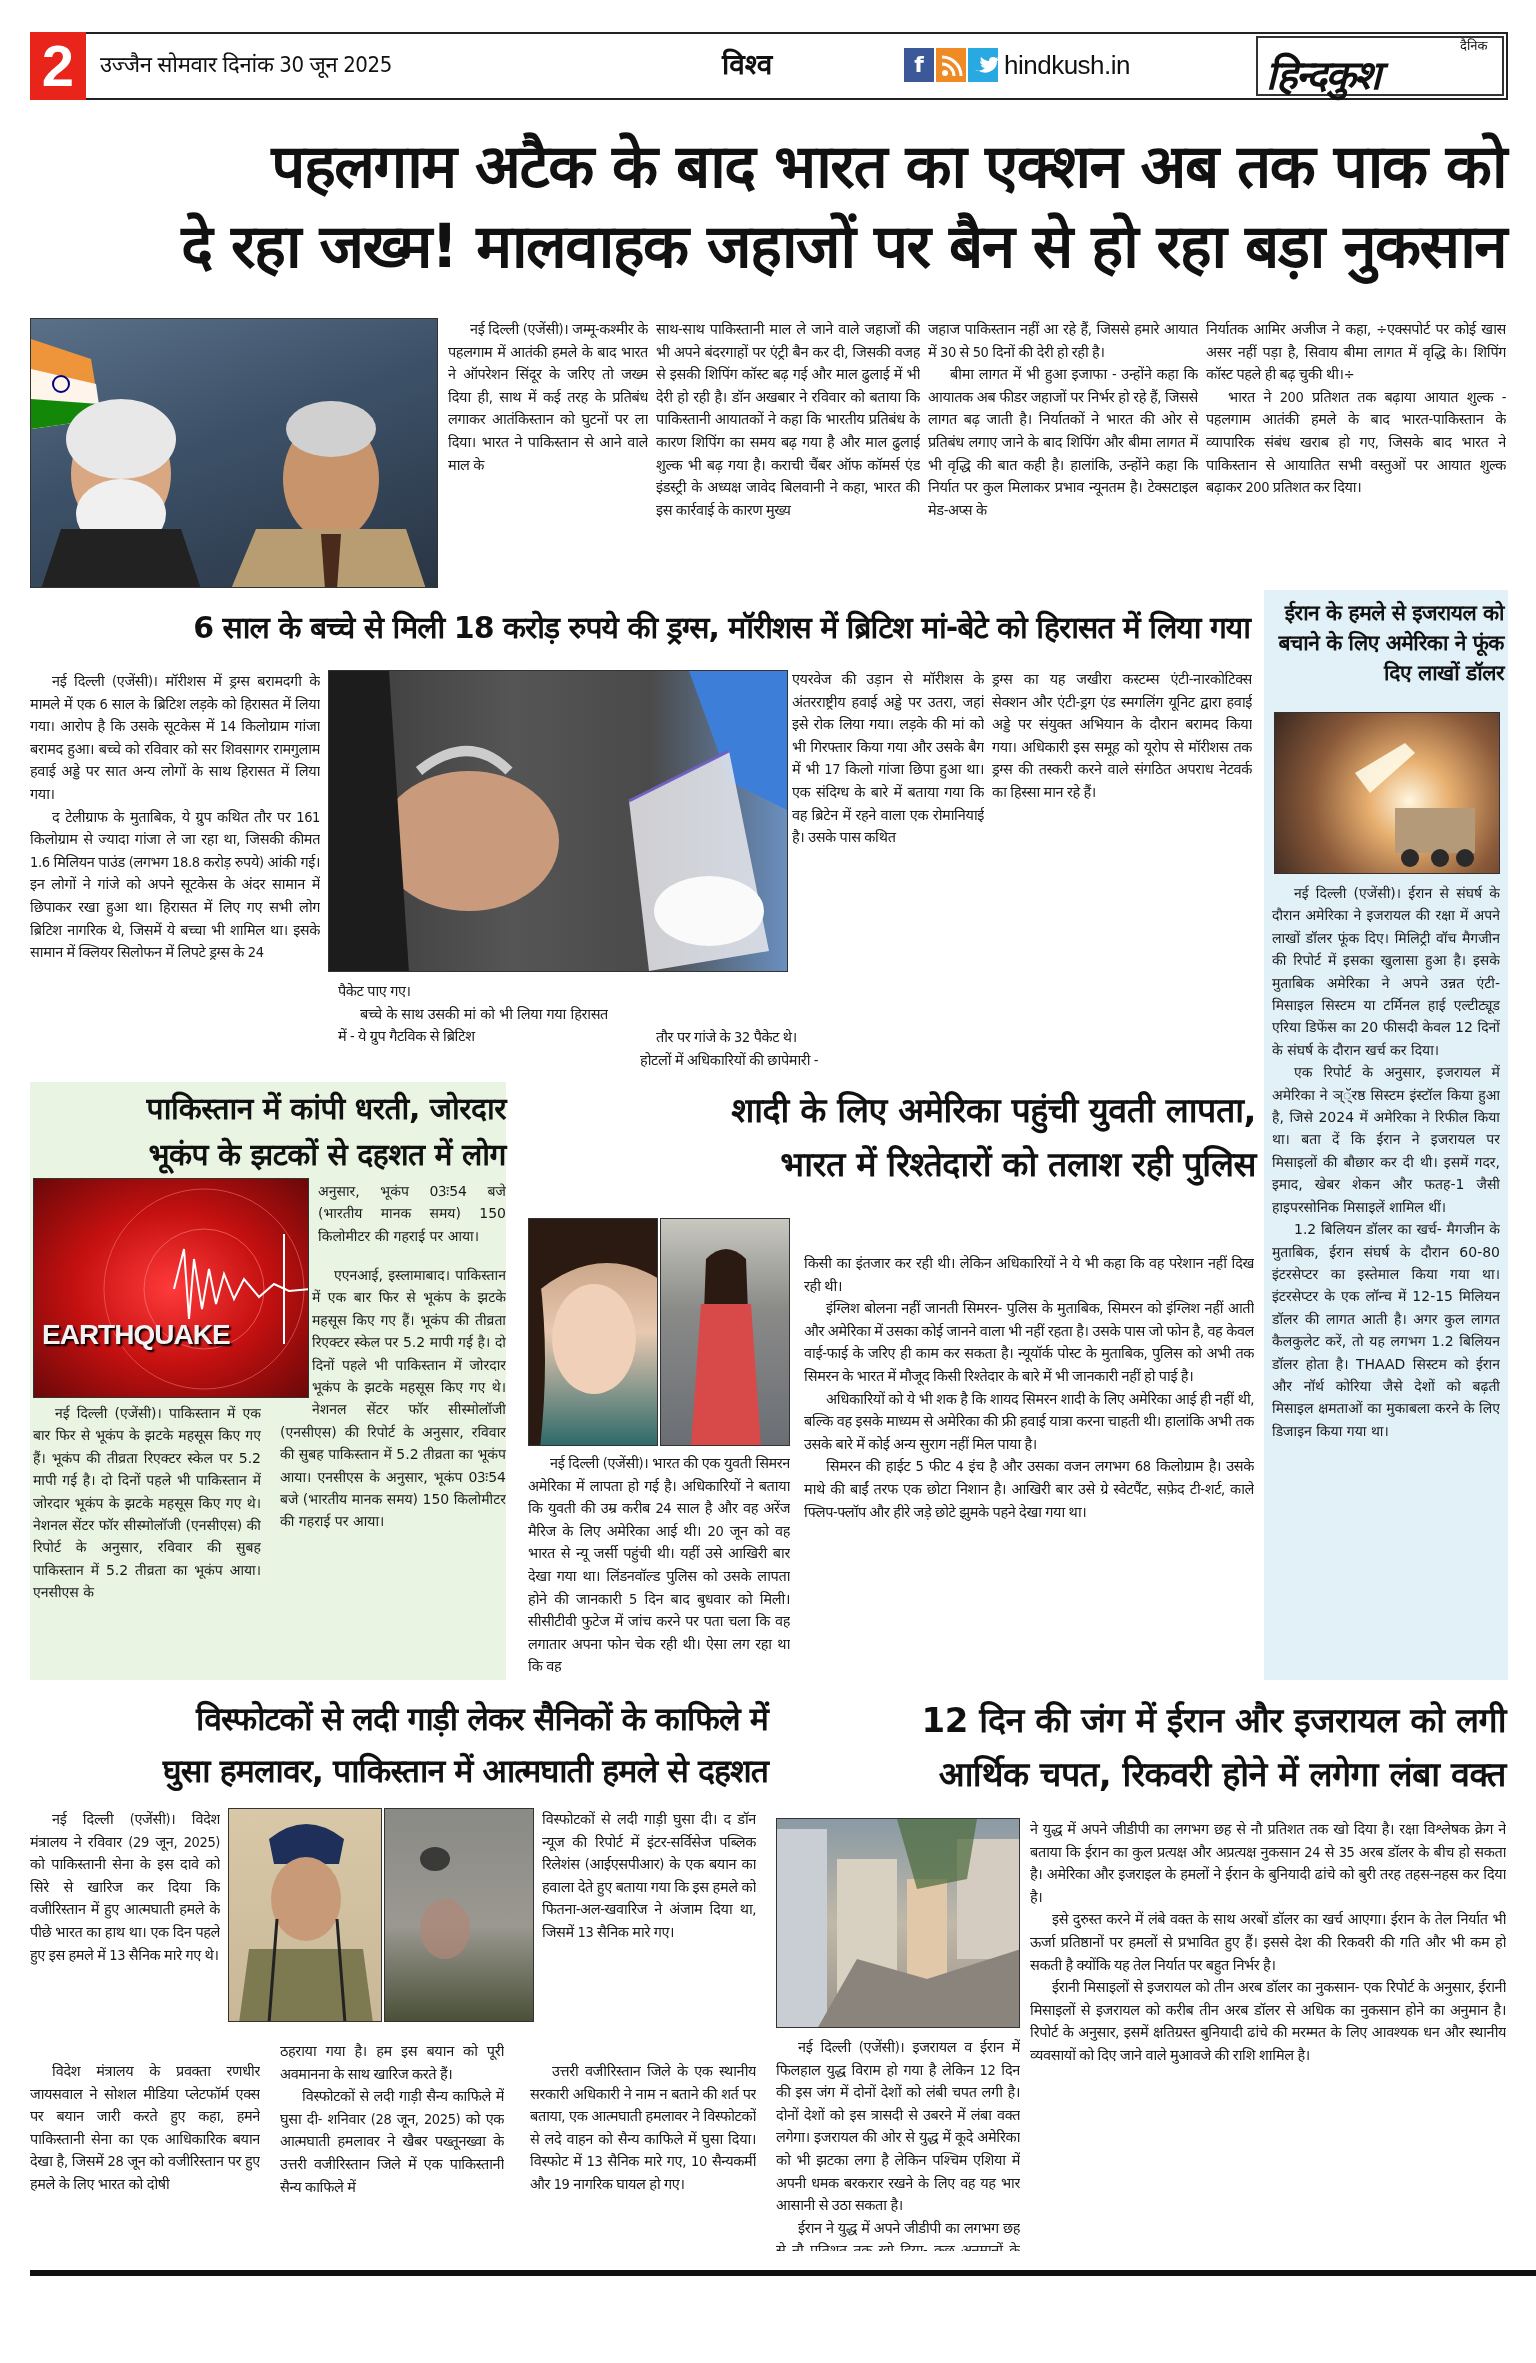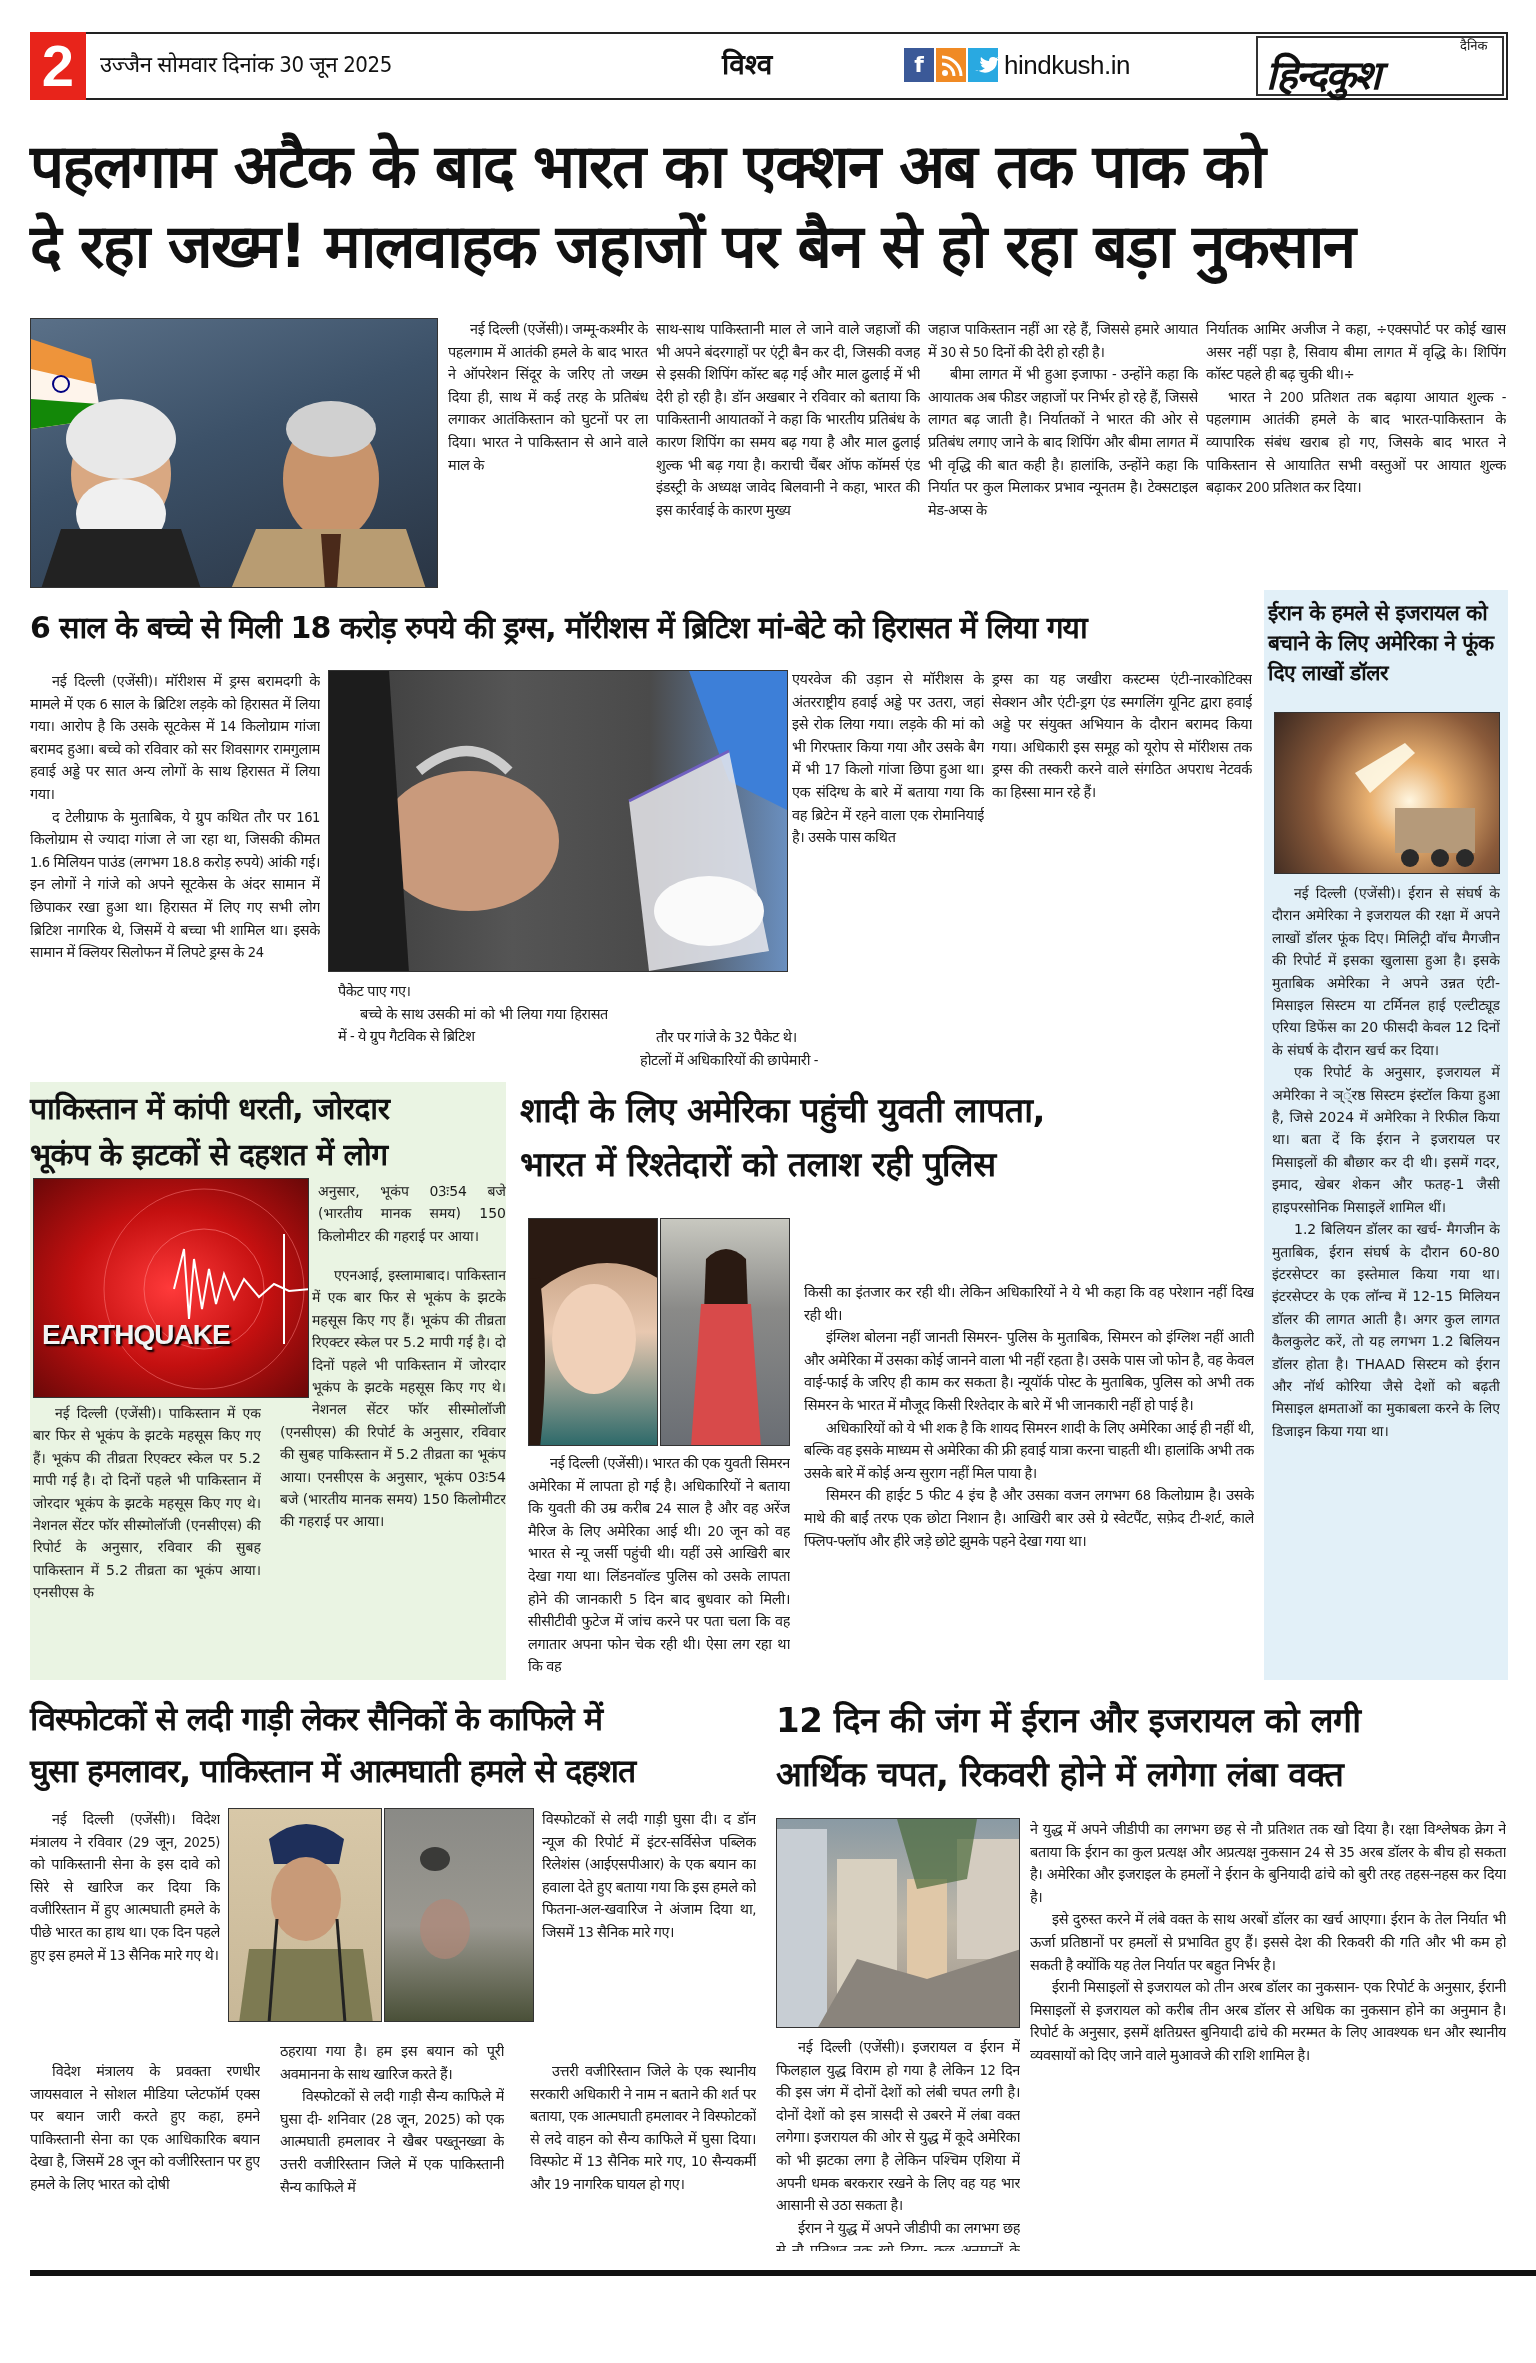--- a/index.html
+++ b/index.html
@@ -1,21 +1,21 @@
 <!DOCTYPE html>
 <html><head>
 <meta charset="utf-8">
 <style>
 *{box-sizing:border-box;margin:0;padding:0}
 body{width:1536px;height:2363px;background:#fff;font-family:"DejaVu Sans","Liberation Sans",sans-serif;color:#111;position:relative;overflow:hidden}
 .abs{position:absolute}
 .body-text{font-family:"DejaVu Sans",sans-serif;font-size:14.5px;line-height:22.6px;text-align:justify;color:#1a1a1a;overflow:hidden}
 .body-text p{text-indent:22px}
 .serif-cond{font-family:"DejaVu Sans",sans-serif;letter-spacing:-0.4px;font-stretch:condensed}
-.headline{font-family:"DejaVu Sans",sans-serif;font-weight:bold;color:#111;text-align:left;white-space:nowrap;letter-spacing:-1.5px}
+.headline{font-family:"DejaVu Sans",sans-serif;font-weight:bold;color:#111;text-align:right;white-space:nowrap;letter-spacing:-1.5px}
 
 #masthead{left:30px;top:32px;width:1478px;height:68px;border:2px solid #222}
 #page-num{left:30px;top:32px;width:56px;height:68px;background:#e8241b;color:#fff;font-family:"Liberation Sans",sans-serif;font-weight:bold;font-size:58px;line-height:68px;text-align:center}
 #dateline{left:100px;top:48px;font-size:22px;font-weight:normal}
 #section{left:722px;top:44px;font-size:28px;font-weight:bold}
 .soc{top:48px;width:30px;height:34px;color:#fff;font-weight:bold;text-align:center;line-height:34px;font-size:22px}
 #fb{left:904px;background:#3b5998}
 #rss{left:936px;background:#f08a24}
 #tw{left:968px;background:#29a9e1}
 #site{left:1004px;top:50px;font-family:"Liberation Sans",sans-serif;font-size:26px;letter-spacing:-0.5px}
@@ -170,21 +170,21 @@
 <div class="abs img" style="left:660px;top:1218px;width:130px;height:228px;background:linear-gradient(180deg,#c8c8c0 0%,#8a8a88 40%,#6a6e74 100%)">
   <svg width="130" height="228" viewBox="0 0 130 228">
       <ellipse cx="65" cy="55" rx="18" ry="22" fill="#d8a888"></ellipse>
       <path d="M45 40 Q65 20 85 40 L88 120 L42 120Z" fill="#2a1a12"></path>
       <path d="M40 85 L90 85 L100 228 L30 228Z" fill="#d84a4a"></path>
     </svg>
 </div>
 <div class="abs body-text serif-cond" style="left:528px;top:1452px;width:262px;height:220px">
   <p>नई दिल्ली (एजेंसी)। भारत की एक युवती सिमरन अमेरिका में लापता हो गई है। अधिकारियों ने बताया कि युवती की उम्र करीब 24 साल है और वह अरेंज मैरिज के लिए अमेरिका आई थी। 20 जून को वह भारत से न्यू जर्सी पहुंची थी। यहीं उसे आखिरी बार देखा गया था। लिंडनवॉल्ड पुलिस को उसके लापता होने की जानकारी 5 दिन बाद बुधवार को मिली। सीसीटीवी फुटेज में जांच करने पर पता चला कि वह लगातार अपना फोन चेक रही थी। ऐसा लग रहा था कि वह</p>
 </div>
-<div class="abs body-text serif-cond" style="left:804px;top:1281px;width:450px;height:456px">
+<div class="abs body-text serif-cond" style="left:804px;top:1252px;width:450px;height:456px">
   <p style="text-indent:0">किसी का इंतजार कर रही थी। लेकिन अधिकारियों ने ये भी कहा कि वह परेशान नहीं दिख रही थी।</p>
   <p>इंग्लिश बोलना नहीं जानती सिमरन- पुलिस के मुताबिक, सिमरन को इंग्लिश नहीं आती और अमेरिका में उसका कोई जानने वाला भी नहीं रहता है। उसके पास जो फोन है, वह केवल वाई-फाई के जरिए ही काम कर सकता है। न्यूयॉर्क पोस्ट के मुताबिक, पुलिस को अभी तक सिमरन के भारत में मौजूद किसी रिश्तेदार के बारे में भी जानकारी नहीं हो पाई है।</p>
   <p>अधिकारियों को ये भी शक है कि शायद सिमरन शादी के लिए अमेरिका आई ही नहीं थी, बल्कि वह इसके माध्यम से अमेरिका की फ्री हवाई यात्रा करना चाहती थी। हालांकि अभी तक उसके बारे में कोई अन्य सुराग नहीं मिल पाया है।</p>
   <p>सिमरन की हाईट 5 फीट 4 इंच है और उसका वजन लगभग 68 किलोग्राम है। उसके माथे की बाईं तरफ एक छोटा निशान है। आखिरी बार उसे ग्रे स्वेटपैंट, सफ़ेद टी-शर्ट, काले फ्लिप-फ्लॉप और हीरे जड़े छोटे झुमके पहने देखा गया था।</p>
 </div>
 
 <div class="abs headline" style="left:30px;top:1694px;width:738px;font-size:32px;line-height:50px;letter-spacing:-1px">विस्फोटकों से लदी गाड़ी लेकर सैनिकों के काफिले में</div>
 <div class="abs headline" style="left:30px;top:1746px;width:738px;font-size:32px;line-height:50px;letter-spacing:-1px">घुसा हमलावर, पाकिस्तान में आत्मघाती हमले से दहशत</div>
 <div class="abs body-text serif-cond" style="left:30px;top:1808px;width:190px;height:200px">
   <p>नई दिल्ली (एजेंसी)। विदेश मंत्रालय ने रविवार (29 जून, 2025) को पाकिस्तानी सेना के इस दावे को सिरे से खारिज कर दिया कि वजीरिस्तान में हुए आत्मघाती हमले के पीछे भारत का हाथ था। एक दिन पहले हुए इस हमले में 13 सैनिक मारे गए थे।</p>

